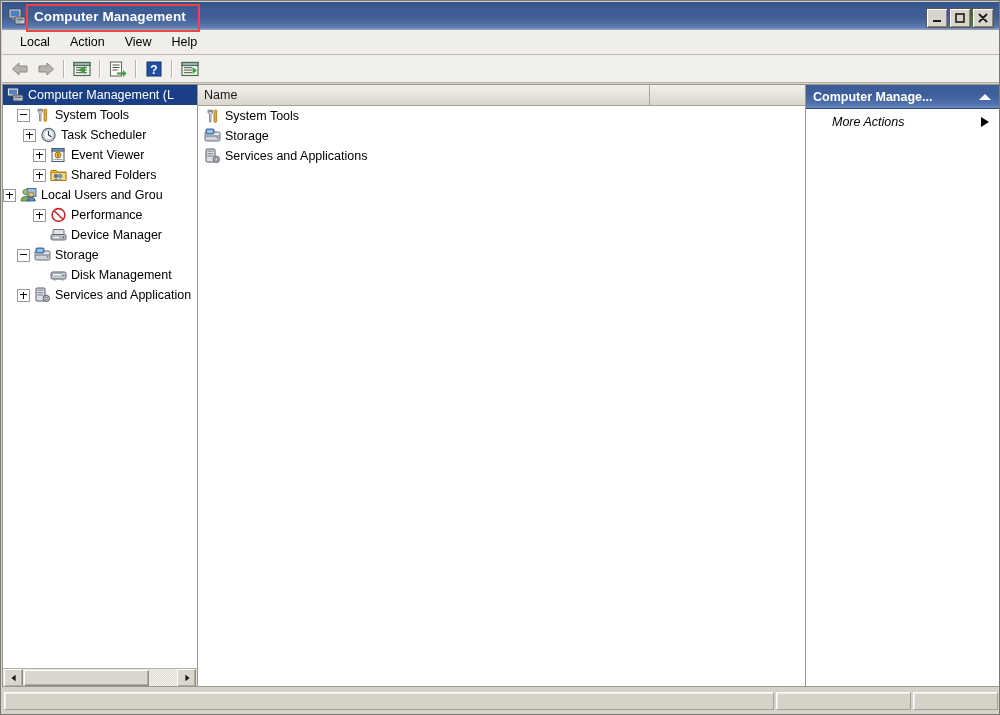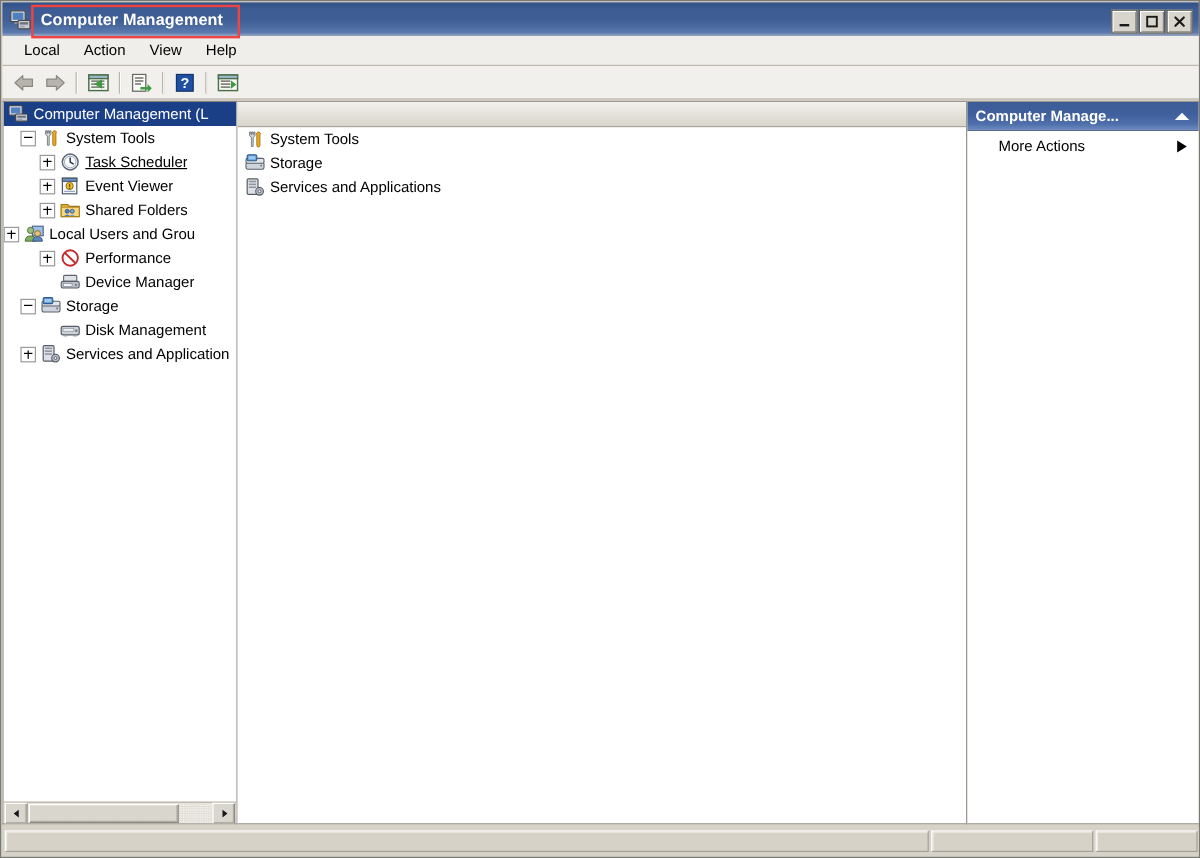--- a/index.html
+++ b/index.html
@@ -326,21 +326,21 @@
   }
   .action-row {
     height: 26px;
     display: flex;
     align-items: center;
     padding: 0 10px 0 26px;
     font-size: 12.5px;
     color: #000;
     cursor: default;
   }
-  .action-label { flex: 1 1 auto; }
+  .action-label { flex: 1 1 auto; font-style: italic; }
   .tri-right {
     width: 0; height: 0;
     border-top: 5px solid transparent;
     border-bottom: 5px solid transparent;
     border-left: 8px solid #000000;
     flex: 0 0 auto;
   }
 
   
   #statusbar {
@@ -488,21 +488,21 @@
           <div class="expander"></div>
           <div class="tree-icon">
             <svg width="17" height="16" viewBox="0 0 17 16">
               <path d="M4 2 L4 5 L5.5 6.5 L5.5 14 L7 14 L7 6.5 L8.5 5 L8.5 2 L7.4 2 L7.4 4 L6.8 4 L6.8 2 L5.7 2 L5.7 4 L5.1 4 L5.1 2 Z" fill="#cfd4da" stroke="#6a6f76" stroke-width="0.7"></path>
               <path d="M11.5 2 C10 2 9.3 3.3 10 4.4 L10 13.2 A1.3 1.3 0 0 0 12.6 13.2 L12.6 4.4 C13.4 3.3 12.8 2 11.5 2 Z" fill="#f2a81f" stroke="#9a6b09" stroke-width="0.7"></path>
             </svg>
           </div>
           <div class="tree-label">System Tools</div>
         </div>
 
-        <div class="tree-row" style="padding-left:30px;text-decoration:underline;">
+        <div class="tree-row" style="padding-left:20px;">
           <div class="expander plus"></div>
           <div class="tree-icon">
             <svg width="17" height="16" viewBox="0 0 17 16">
               <circle cx="8.5" cy="8" r="6.6" fill="#e8edf3" stroke="#5a6673" stroke-width="1.2"></circle>
               <circle cx="8.5" cy="8" r="4.8" fill="#f8fbfe" stroke="#9aa6b4" stroke-width="0.7"></circle>
               <path d="M8.5 4.6 L8.5 8 L11 9.6" stroke="#2b3440" stroke-width="1.2" fill="none" stroke-linecap="round"></path>
             </svg>
           </div>
           <div class="tree-label">Task Scheduler</div>
         </div>
@@ -632,20 +632,21 @@
         <div class="sb-arrow">
           <svg width="8" height="8" viewBox="0 0 8 8">
               <path d="M2.4 0.8 L2.4 7.2 L6.6 4 Z" fill="#15161a"></path>
             </svg>
         </div>
       </div>
     </div>
 
     <div id="list-pane">
       <div id="list-header">
+        <div class="col" id="col-name">Name</div>
         <div class="col" id="col-blank"></div>
       </div>
 
       <div class="list-row">
         <div class="list-icon">
           <svg width="17" height="16" viewBox="0 0 17 16">
             <path d="M4 2 L4 5 L5.5 6.5 L5.5 14 L7 14 L7 6.5 L8.5 5 L8.5 2 L7.4 2 L7.4 4 L6.8 4 L6.8 2 L5.7 2 L5.7 4 L5.1 4 L5.1 2 Z" fill="#cfd4da" stroke="#6a6f76" stroke-width="0.7"></path>
             <path d="M11.5 2 C10 2 9.3 3.3 10 4.4 L10 13.2 A1.3 1.3 0 0 0 12.6 13.2 L12.6 4.4 C13.4 3.3 12.8 2 11.5 2 Z" fill="#f2a81f" stroke="#9a6b09" stroke-width="0.7"></path>
           </svg>
         </div>

